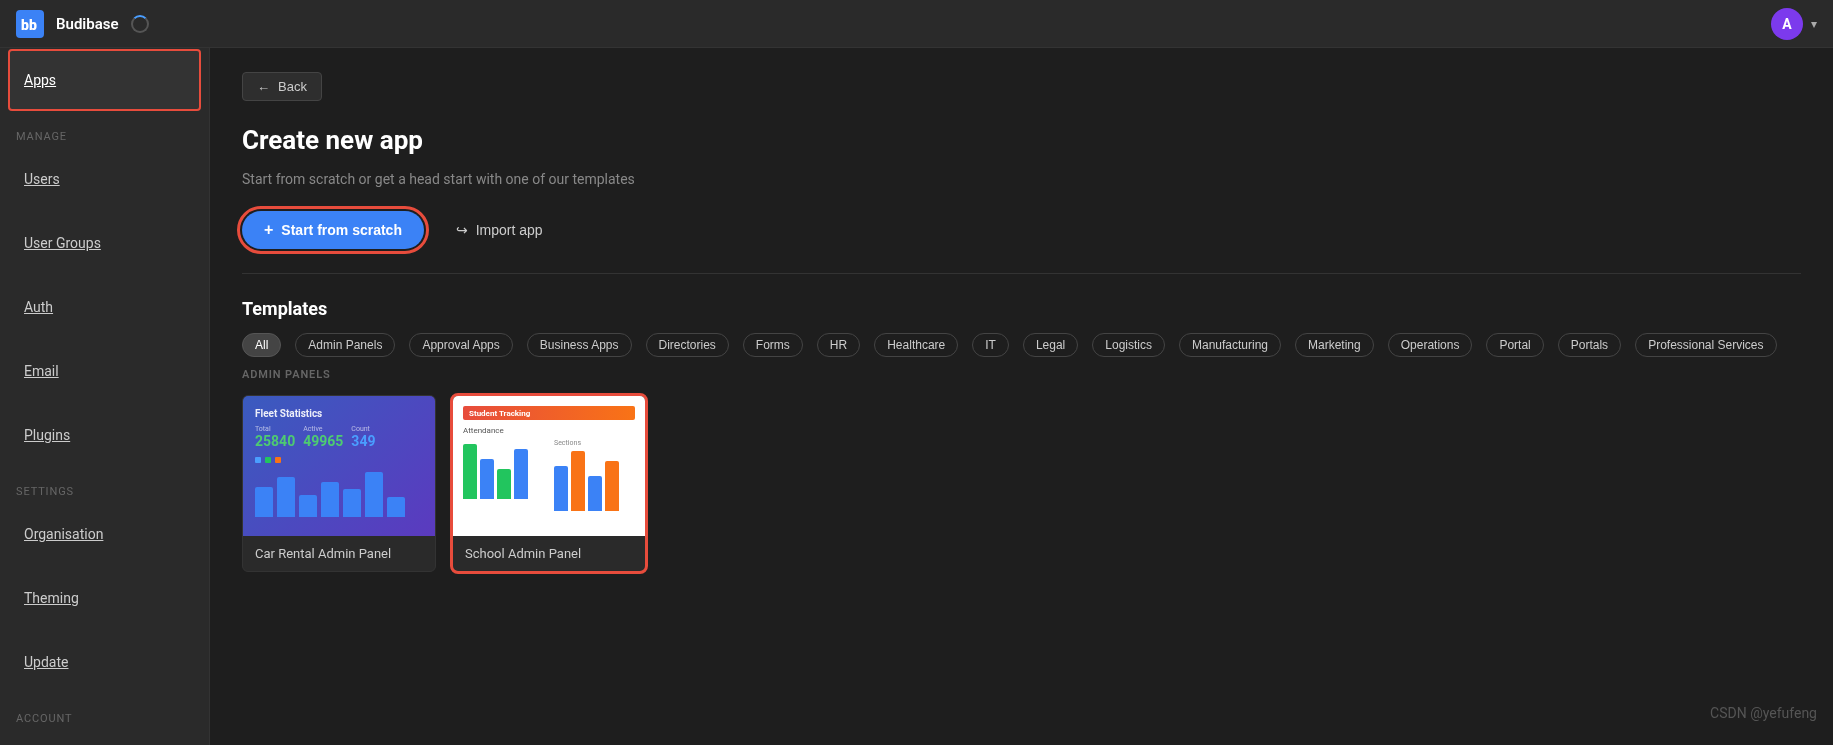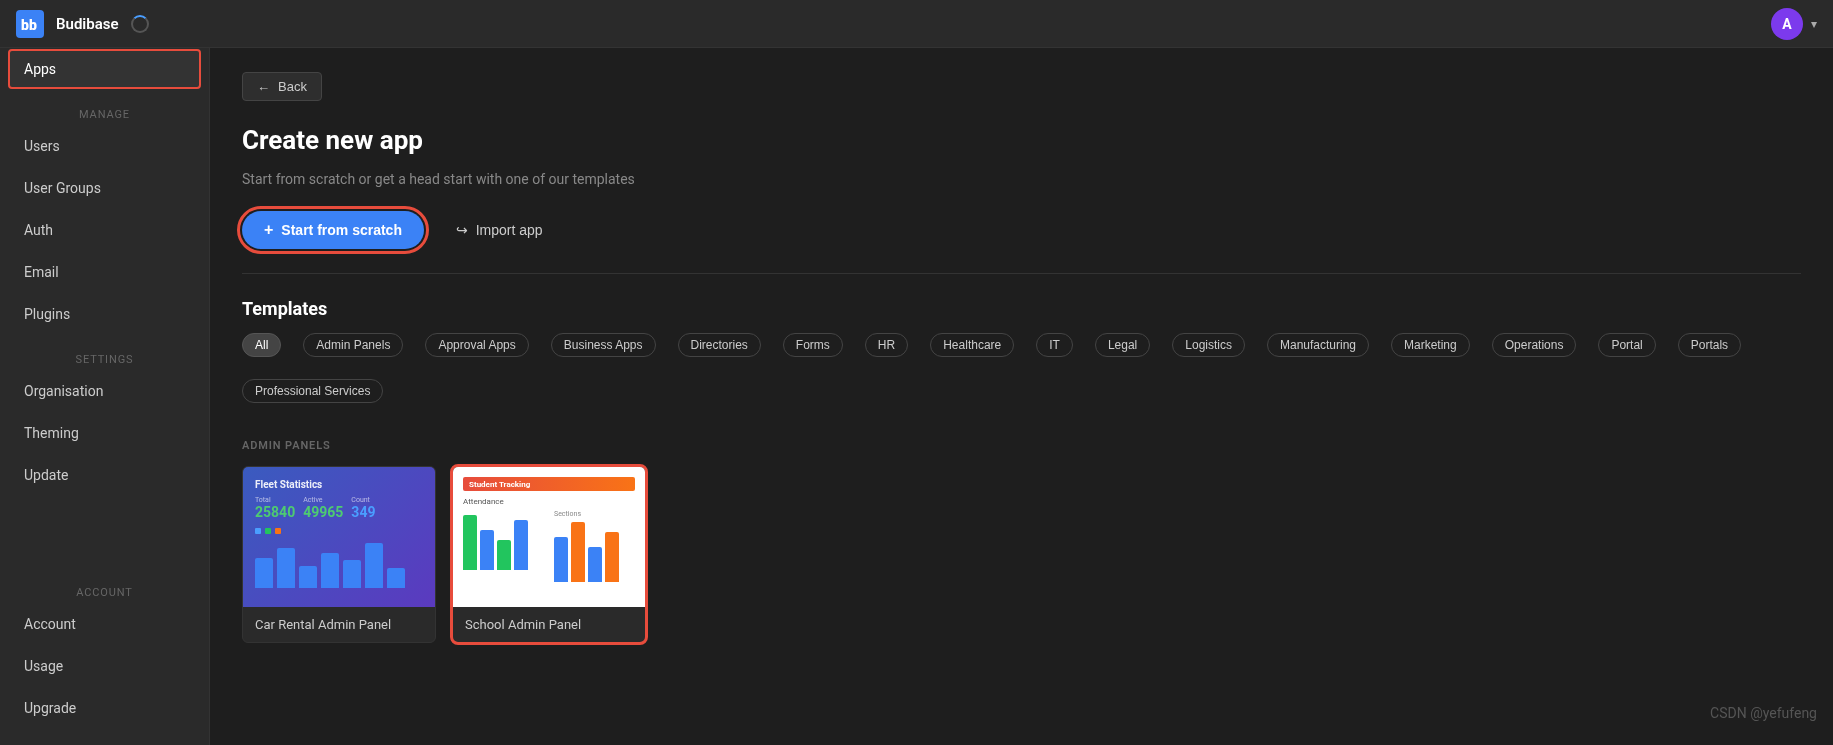--- a/index.html
+++ b/index.html
@@ -77,44 +77,44 @@
       width: 210px;
       background: #2a2a2a;
       padding-top: 48px;
       display: flex;
       flex-direction: column;
       border-right: 1px solid #333;
       flex-shrink: 0;
       height: 100vh;
     }
     .sidebar-item {
-      padding: 12px 16px;
+      padding: 23px 16px;
       color: #ccc;
       cursor: pointer;
       border-radius: 4px;
       margin: 1px 8px;
       font-size: 14px;
       display: flex;
       align-items: center;
       gap: 8px;
+      text-decoration: underline;
     }
     .sidebar-item.active {
       background: #333;
       color: #fff;
       outline: 2px solid #e74c3c;
       outline-offset: -2px;
     }
     .sidebar-section-label {
       padding: 12px 16px 4px;
       font-size: 11px;
       color: #666;
       text-transform: uppercase;
       letter-spacing: 0.08em;
       margin-top: 6px;
-      text-align: center;
     }
     .sidebar-spacer { flex: 1; }
 
     
     .main {
       flex: 1;
       padding-top: 48px;
       overflow-y: auto;
       background: #1e1e1e;
     }
@@ -197,22 +197,22 @@
       font-size: 18px;
       font-weight: 700;
       color: #fff;
       margin-bottom: 14px;
     }
 
     
     .filter-tags {
       display: flex;
       flex-wrap: wrap;
-      gap: 22px;
-      margin-bottom: 36px;
+      gap: 14px;
+      margin-bottom: 11px;
     }
     .filter-tag {
       padding: 4px 12px;
       border-radius: 16px;
       border: 1px solid #444;
       background: transparent;
       color: #ccc;
       font-size: 12px;
       cursor: pointer;
     }

